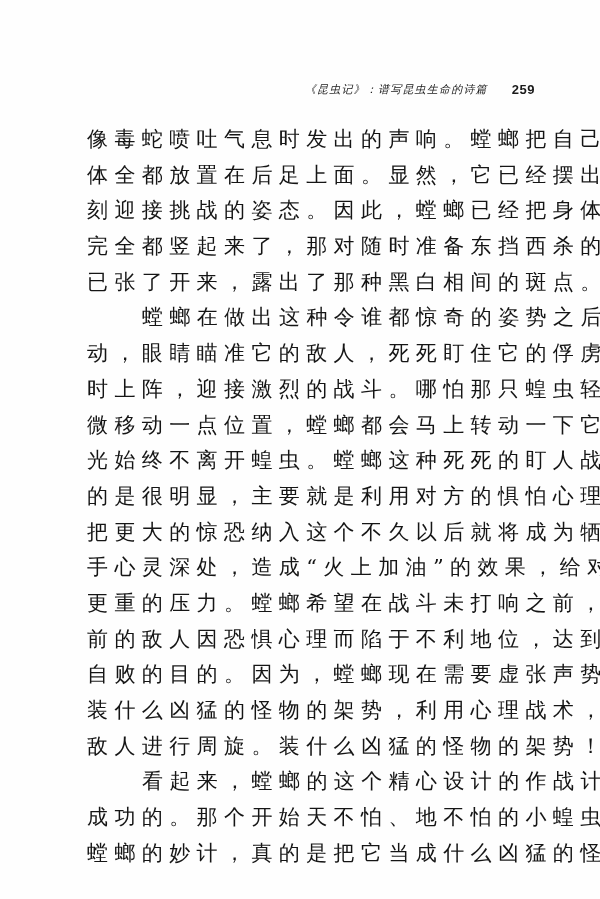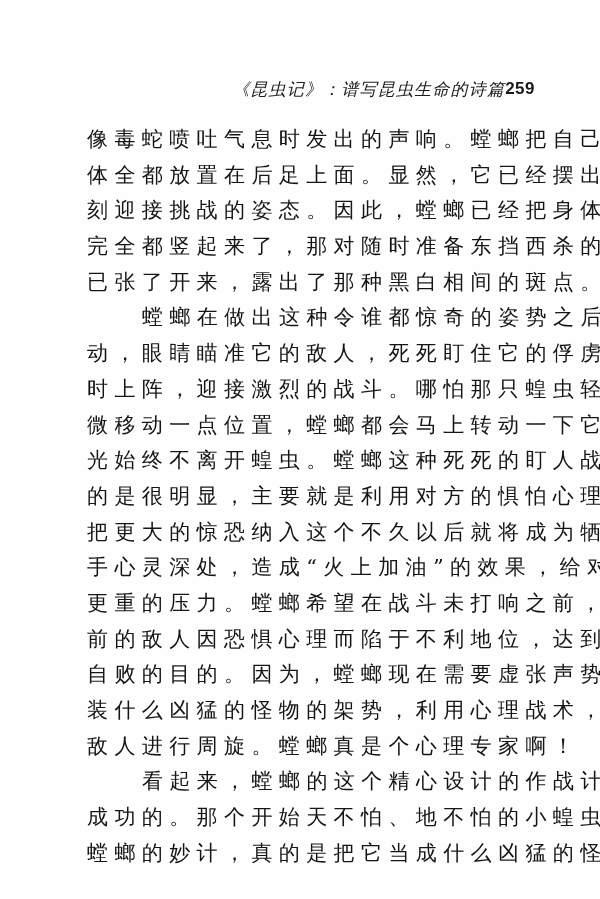--- a/index.html
+++ b/index.html
@@ -28,28 +28,29 @@
     width: 280px;
     height: 26px;
     display: flex;
     align-items: center;
     justify-content: flex-end;
     color: #1a1a1a;
   }
   .running-head .title {
     font-family: "DejaVu Serif", serif;
     font-style: italic;
-    font-size: 17px;
+    font-size: 11px;
     letter-spacing: 1.2px;
+    margin-right: 24px;
     white-space: nowrap;
   }
   .running-head .page-num {
     font-family: "Liberation Sans", sans-serif;
     font-weight: bold;
-    font-size: 17px;
+    font-size: 13px;
     letter-spacing: 0.5px;
   }
   .body-text {
     position: absolute;
     top: 122px;
     left: 87px;
     width: 442px;
     color: #151515;
     font-family: "DejaVu Serif", serif;
     font-size: 21px;
@@ -88,21 +89,21 @@
     <span class="line">时上阵，迎接激烈的战斗。哪怕那只蝗虫轻轻地、稍</span>
     <span class="line">微移动一点位置，螳螂都会马上转动一下它的头，目</span>
     <span class="line">光始终不离开蝗虫。螳螂这种死死的盯人战术，其目</span>
     <span class="line">的是很明显，主要就是利用对方的惧怕心理，再继续</span>
     <span class="line">把更大的惊恐纳入这个不久以后就将成为牺牲者的对</span>
     <span class="line">手心灵深处，造成“火上加油”的效果，给对手施加</span>
     <span class="line">更重的压力。螳螂希望在战斗未打响之前，就能让面</span>
     <span class="line">前的敌人因恐惧心理而陷于不利地位，达到使其不战</span>
     <span class="line">自败的目的。因为，螳螂现在需要虚张声势一番，假</span>
     <span class="line">装什么凶猛的怪物的架势，利用心理战术，和面前的</span>
-    <span class="line">敌人进行周旋。螳螂真是个心理专家啊！</span>
+    <span class="line">敌人进行周旋。装什么凶猛的怪物的架势！</span>
 
     <span class="line indent">看起来，螳螂的这个精心设计的作战计划是完全</span>
     <span class="line">成功的。那个开始天不怕、地不怕的小蝗虫果然中了</span>
     <span class="line">螳螂的妙计，真的是把它当成什么凶猛的怪物了。当</span>
 
   </div>
 
 </div>
 
 </body></html>

